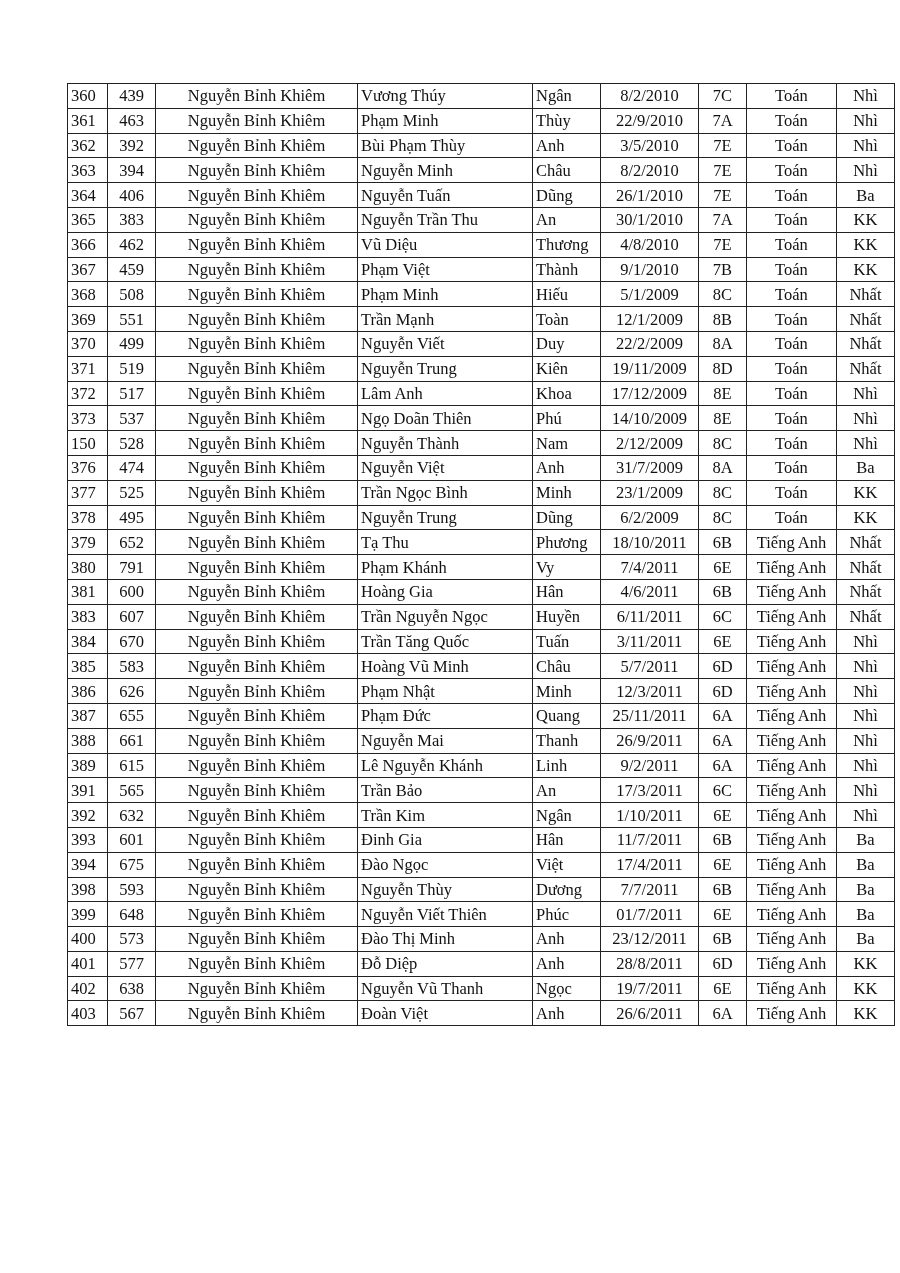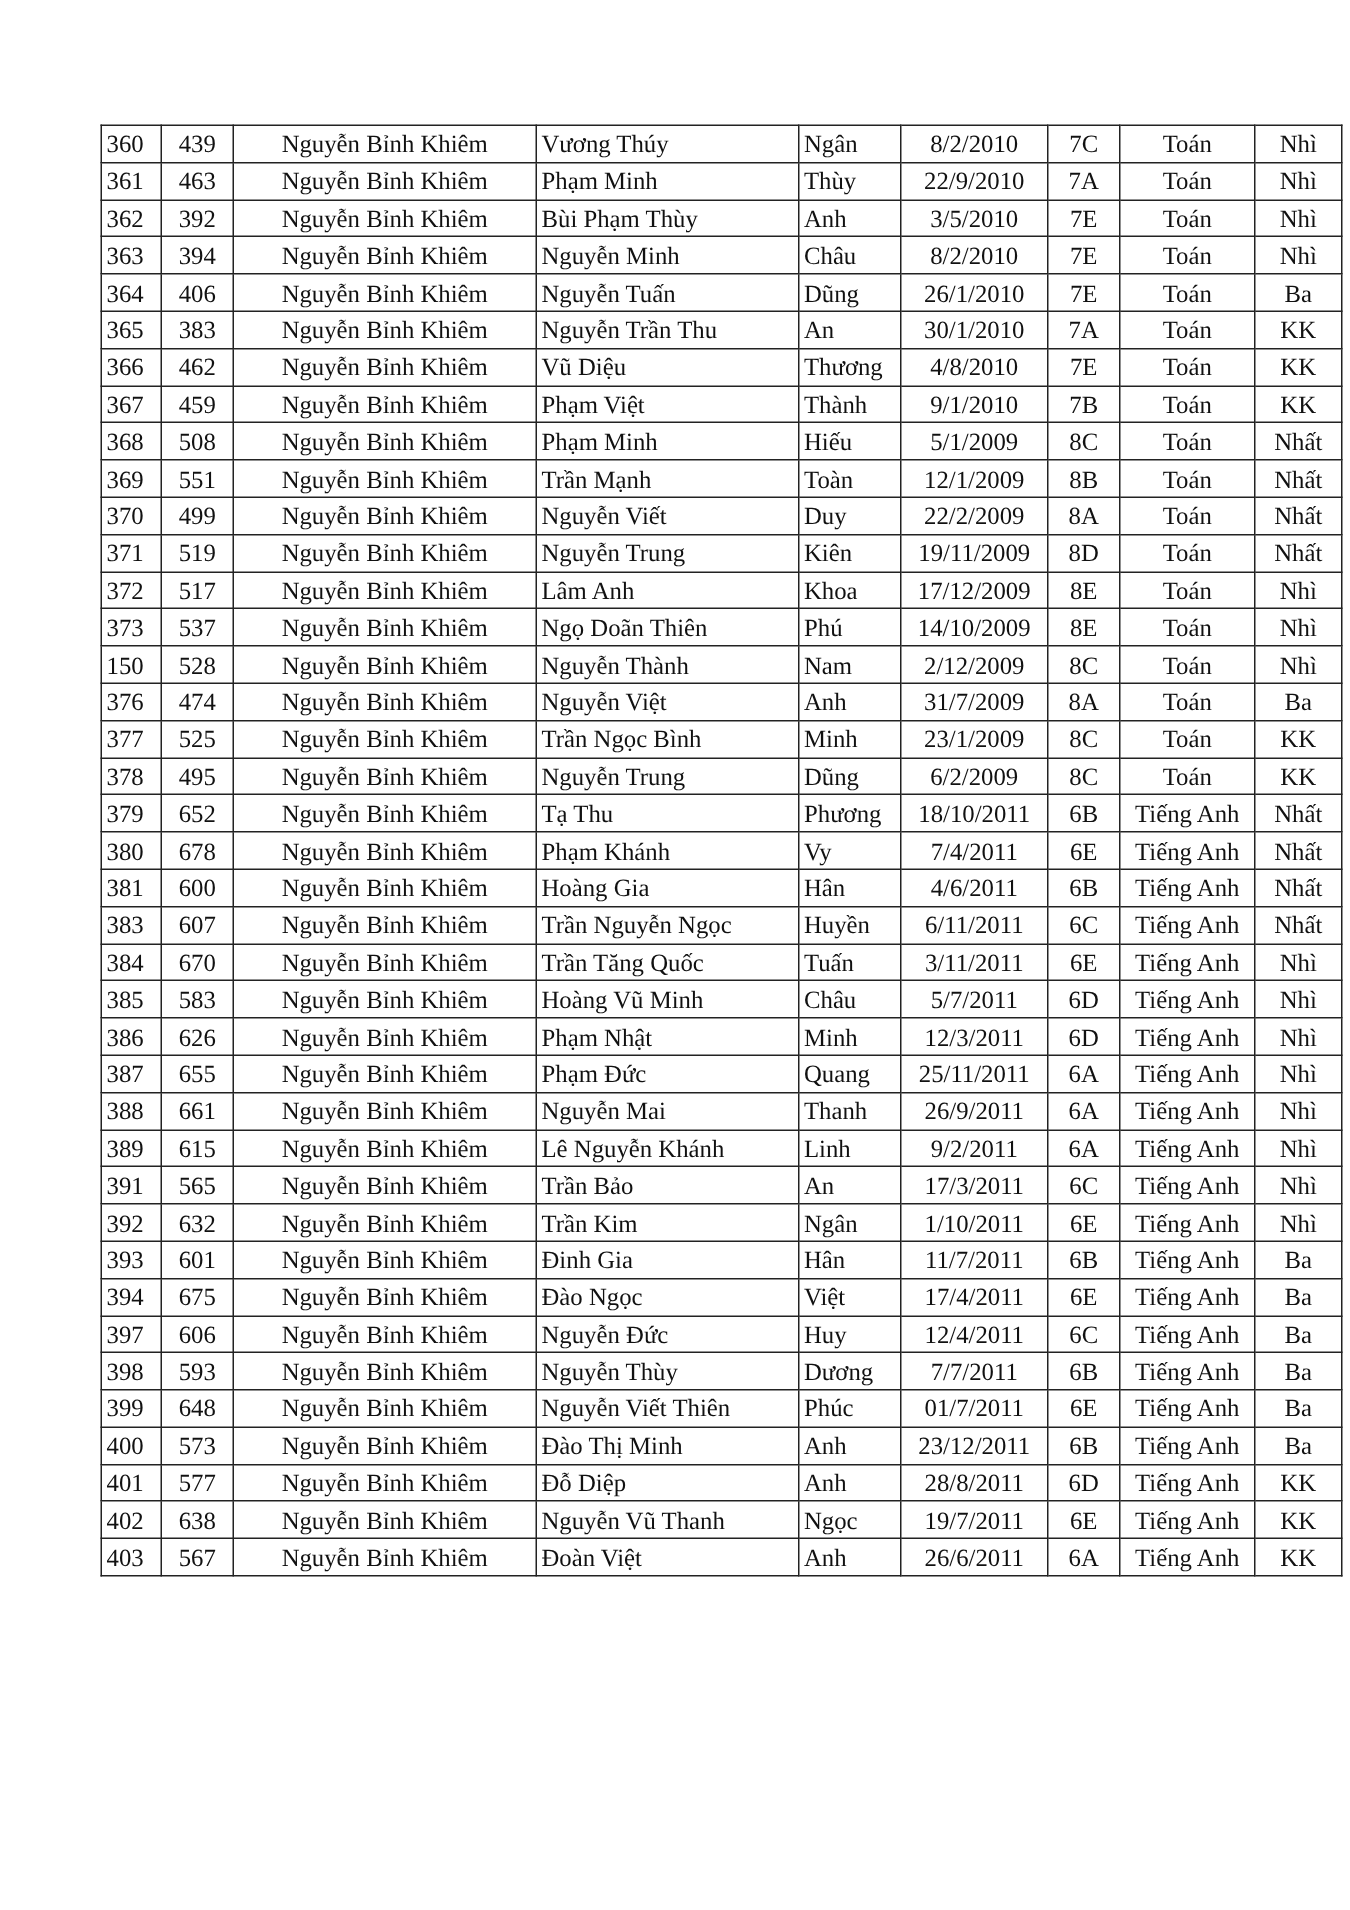--- a/index.html
+++ b/index.html
@@ -277,21 +277,21 @@
     <td class="left">Tạ Thu</td>
     <td class="left">Phương</td>
     <td class="center">18/10/2011</td>
     <td class="center">6B</td>
     <td class="center">Tiếng Anh</td>
     <td class="center">Nhất</td>
   </tr>
 
   <tr>
     <td class="stt">380</td>
-    <td class="center">678</td>
+    <td class="center">791</td>
     <td class="center">Nguyễn Bỉnh Khiêm</td>
     <td class="left">Phạm Khánh</td>
     <td class="left">Vy</td>
     <td class="center">7/4/2011</td>
     <td class="center">6E</td>
     <td class="center">Tiếng Anh</td>
     <td class="center">Nhất</td>
   </tr>
 
   <tr>
@@ -435,31 +435,20 @@
     <td class="left">Đào Ngọc</td>
     <td class="left">Việt</td>
     <td class="center">17/4/2011</td>
     <td class="center">6E</td>
     <td class="center">Tiếng Anh</td>
     <td class="center">Ba</td>
   </tr>
 
 
 
-  <tr>
-    <td class="stt">397</td>
-    <td class="center">606</td>
-    <td class="center">Nguyễn Bỉnh Khiêm</td>
-    <td class="left">Nguyễn Đức</td>
-    <td class="left">Huy</td>
-    <td class="center">12/4/2011</td>
-    <td class="center">6C</td>
-    <td class="center">Tiếng Anh</td>
-    <td class="center">Ba</td>
-  </tr>
 
   <tr>
     <td class="stt">398</td>
     <td class="center">593</td>
     <td class="center">Nguyễn Bỉnh Khiêm</td>
     <td class="left">Nguyễn Thùy</td>
     <td class="left">Dương</td>
     <td class="center">7/7/2011</td>
     <td class="center">6B</td>
     <td class="center">Tiếng Anh</td>

